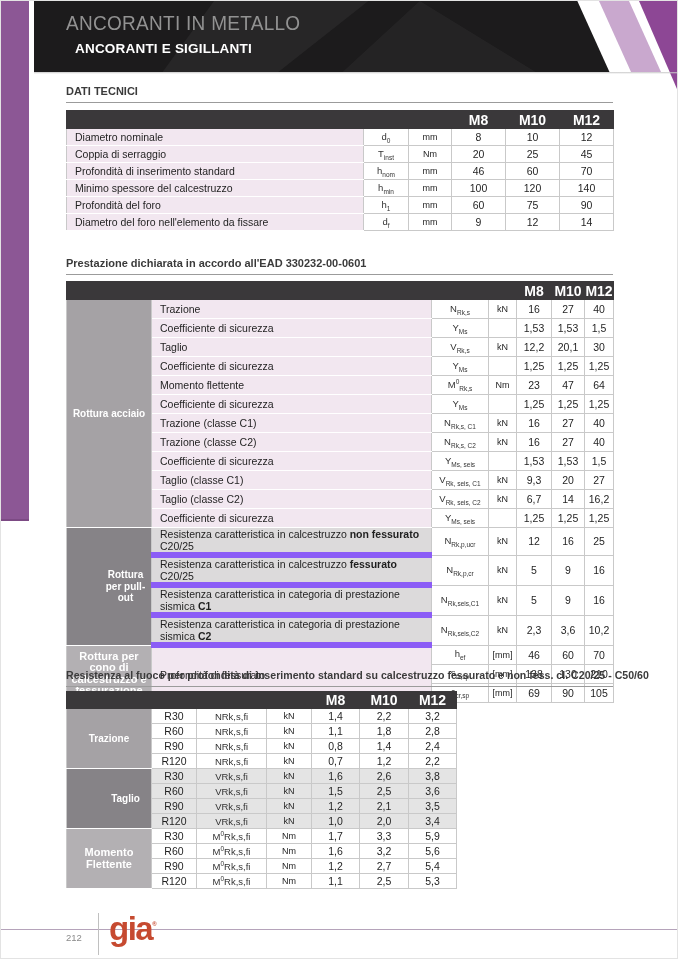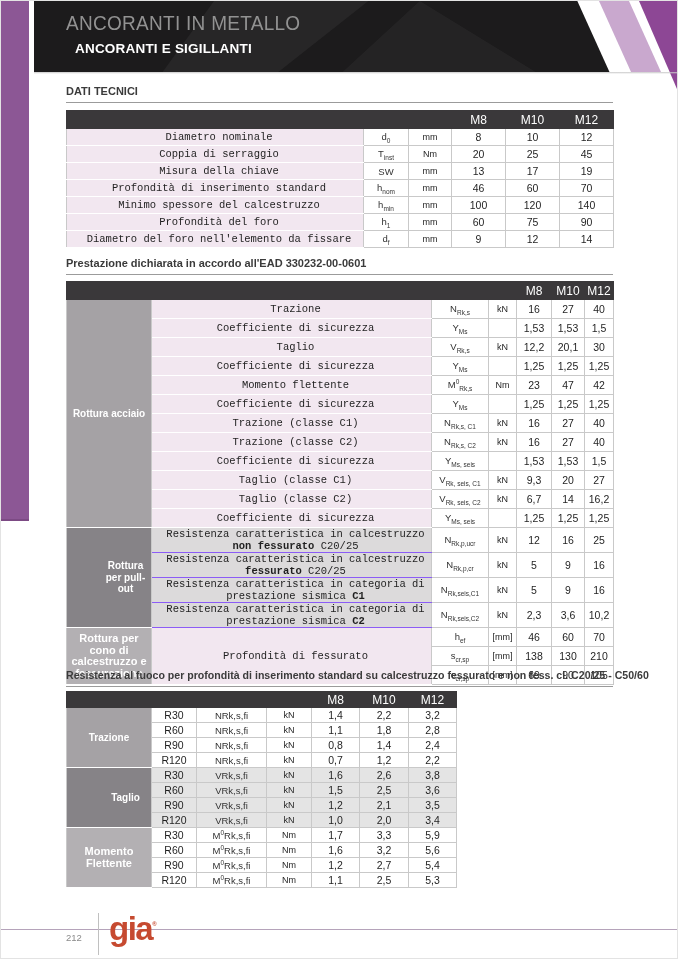--- a/index.html
+++ b/index.html
@@ -28,25 +28,25 @@
                    clip-path:polygon(2px 0,40px 0,40px 88px);}
   .banner-shadow{position:absolute;left:33px;right:0;top:71px;height:2px;background:linear-gradient(#c9c9c9,rgba(201,201,201,0));}
   
   .content{position:absolute;left:65px;top:0;width:547px;}
   .sec-title{position:absolute;width:547px;font-size:11px;font-weight:700;color:#3b3b3b;
              border-bottom:1px solid #9b9b9b;padding-bottom:5px;white-space:nowrap;}
   .t{border-collapse:collapse;table-layout:fixed;position:absolute;background:#fff;}
   .t td{border:1px solid var(--grid);font-size:10.5px;color:#1f1f1f;text-align:center;padding:0;overflow:hidden;}
   .t1 td{height:16px;} .t2 td{height:18px;} .t3 td{height:14px;}
   td.hd{background:var(--header-dark);border-color:var(--header-dark);}
-  td.hv{color:#fff;font-weight:400;font-size:12px;border-left:1px solid #fff;}
+  td.hv{color:#fff;font-weight:700;font-size:14px;border-left:1px solid #fff;}
   .t1 td.hd,.t2 td.hd{height:17px;} .t3 td.hd{height:15px;}
-  td.desc{text-align:center;padding-left:8px;font-size:10.5px;font-family:Liberation Mono, monospace;}
+  td.desc{text-align:left;padding-left:8px;font-size:10.5px;}
   td.pink{background:var(--pink);border-top:1px solid #fff;border-bottom:1px solid #fff;}
-  td.gray{background:var(--gray-row);border-top:1px solid #fff;border-bottom:1px solid #8b5cf6;}
+  td.gray{background:var(--gray-row);border-top:1px solid #fff;border-bottom:6px solid #8b5cf6;}
   td.sym{font-size:9.5px;color:#333;}
   td.sym sub{font-size:6.5px;} td.sym sup{font-size:6.5px;}
   td.unit{font-size:9px;margin-left:20px;}
   td.val{font-size:10.5px;}
   td.grp{color:#fff;font-weight:700;font-size:10px;line-height:11.5px;vertical-align:middle;
          border-top:1px solid #fff;border-bottom:1px solid #fff;padding:0 3px;}
   td.g-mid{background:var(--group-mid);} td.g-dark{background:var(--group-dark);padding-left:36px;} td.g-light{background:var(--group-light);font-size:11px;}
   td.shade{background:var(--shade-row);}
   
   .footer-line{position:absolute;left:0;top:928px;width:678px;height:1px;background:var(--footer-line);}
@@ -103,28 +103,20 @@
           </tr>
           <tr>
             <td class="desc pink">Coppia di serraggio</td>
             <td class="sym">T<sub>inst</sub></td>
             <td class="unit">Nm</td>
             <td class="val">20</td>
             <td class="val">25</td>
             <td class="val">45</td>
           </tr>
           <tr>
-            <td class="desc pink">Misura della chiave</td>
-            <td class="sym">SW</td>
-            <td class="unit">mm</td>
-            <td class="val">13</td>
-            <td class="val">17</td>
-            <td class="val">19</td>
-          </tr>
-          <tr>
             <td class="desc pink">Profondità di inserimento standard</td>
             <td class="sym">h<sub>nom</sub></td>
             <td class="unit">mm</td>
             <td class="val">46</td>
             <td class="val">60</td>
             <td class="val">70</td>
           </tr>
           <tr>
             <td class="desc pink">Minimo spessore del calcestruzzo</td>
             <td class="sym">h<sub>min</sub></td>
@@ -203,21 +195,21 @@
             <td class="val">1,25</td>
             <td class="val">1,25</td>
             <td class="val">1,25</td>
           </tr>
           <tr>
             <td class="desc pink">Momento flettente</td>
             <td class="sym">M<sup>0</sup><sub>Rk,s</sub></td>
             <td class="unit">Nm</td>
             <td class="val">23</td>
             <td class="val">47</td>
-            <td class="val">42</td>
+            <td class="val">64</td>
           </tr>
           <tr>
             <td class="desc pink">Coefficiente di sicurezza</td>
             <td class="sym">Y<sub>Ms</sub></td>
             <td class="unit"></td>
             <td class="val">1,25</td>
             <td class="val">1,25</td>
             <td class="val">1,25</td>
           </tr>
           <tr>

